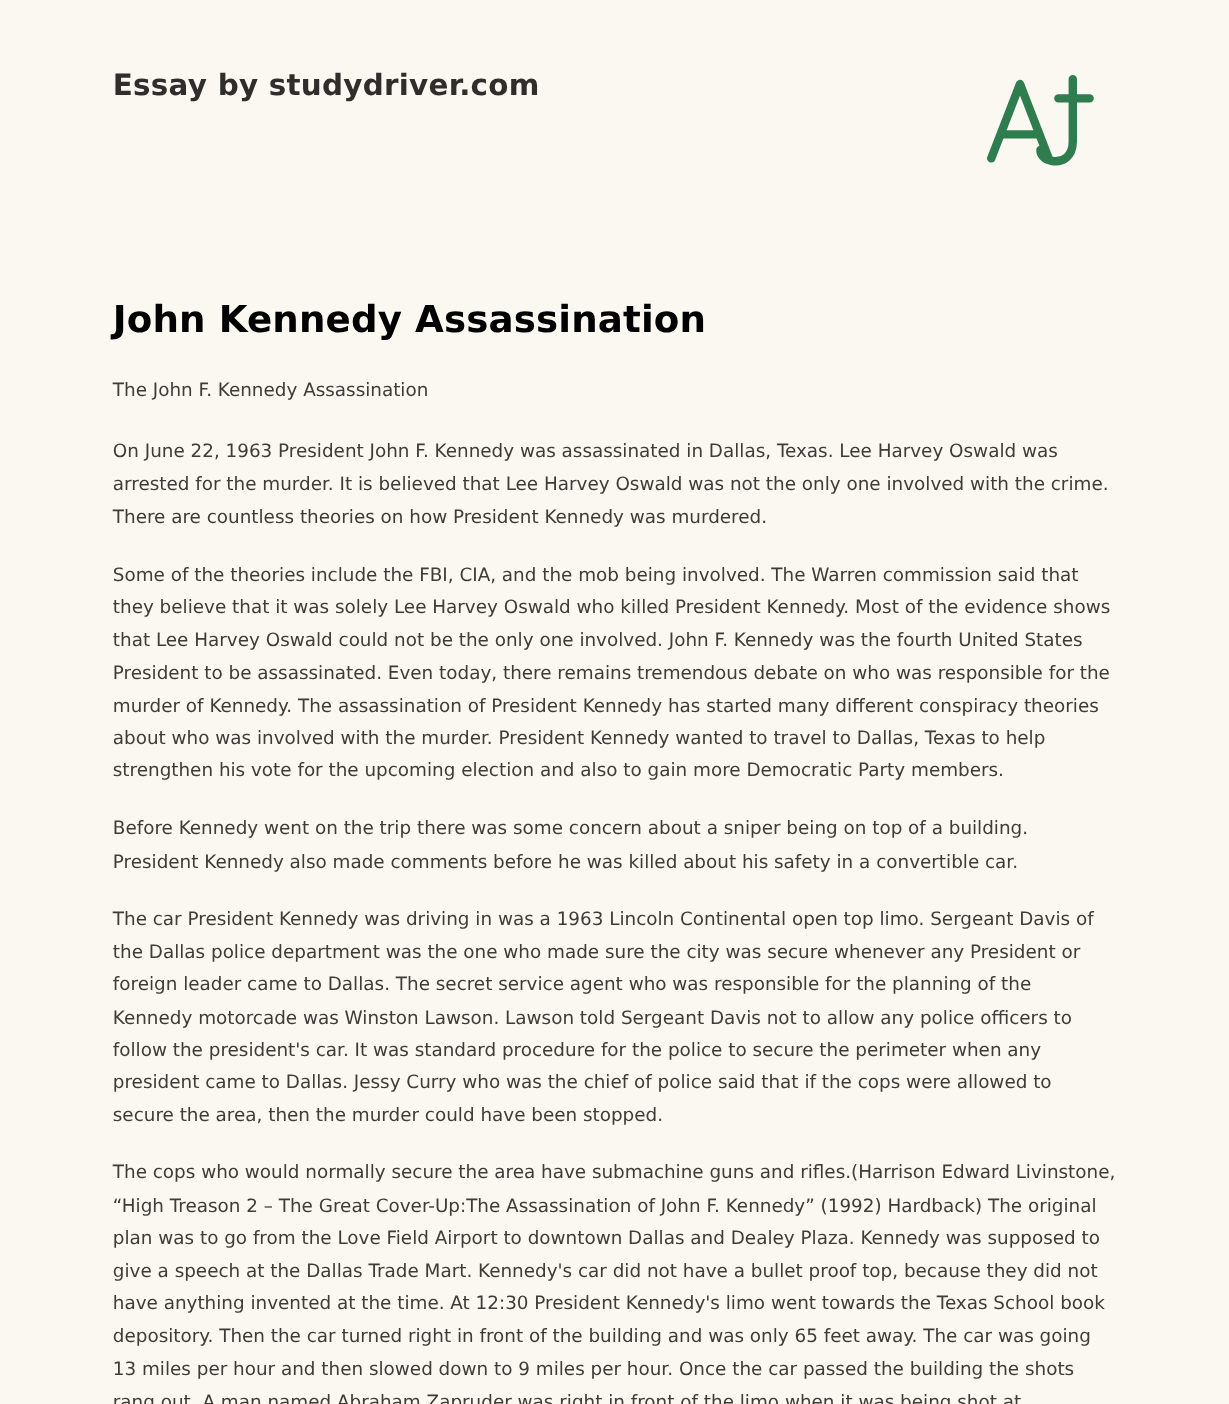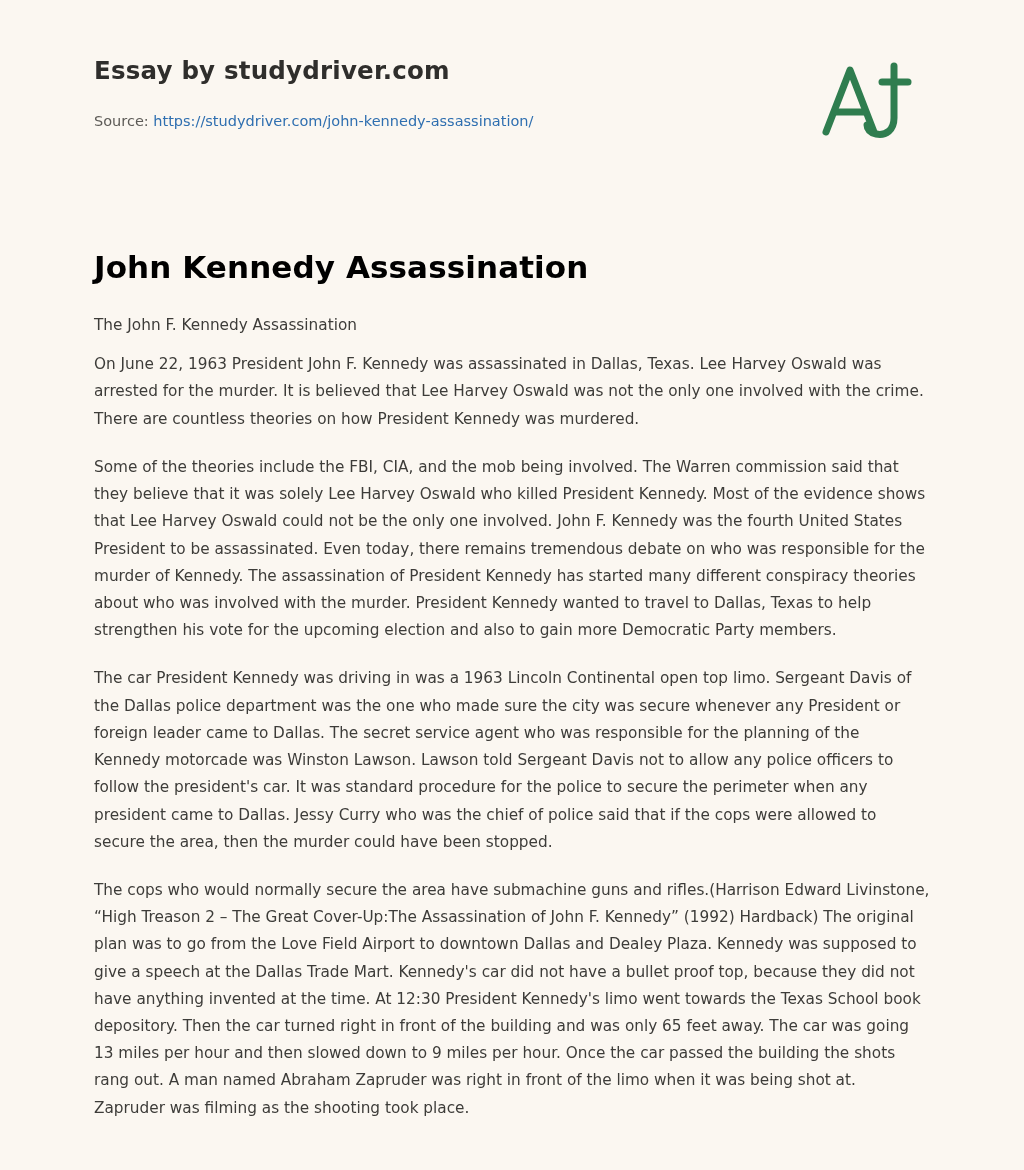--- a/index.html
+++ b/index.html
@@ -81,52 +81,50 @@
     right: 94px;
   }
   .article p {
     font-size: 15.3px;
     line-height: 1.78;
     color: #3d3c39;
     margin: 0 0 21px 0;
     text-align: left;
   }
   .article p.lead {
-    margin-bottom: 12px;
+    margin-bottom: 24px;
   }
 </style>
 </head>
 <body>
 
 <div class="page">
 
   <div class="header">
     <div class="byline">
       <span>Essay by </span><span class="brand">studydriver.com</span>
-    </div>
-    <div class="source-line">
-      <span class="source-label">Source: </span><a class="source-url" href="#">https://studydriver.com/john-kennedy-assassination/</a>
     </div>
 
     <div class="logo">
       <svg width="110" height="100" viewBox="0 0 110 100" xmlns="http://www.w3.org/2000/svg">
         <g fill="none" stroke="#2f7d4f" stroke-width="7" stroke-linecap="round" stroke-linejoin="round">
           <path d="M14 78 L38 16 L62 78"></path>
           <path d="M24 58 L52 58"></path>
           <path d="M82 12 L82 64 C82 76 74 82 64 80 C58 79 55 75 55 71"></path>
           <path d="M70 28 L96 28"></path>
         </g>
       </svg>
     </div>
   </div>
 
   <h1 class="title">John Kennedy Assassination</h1>
 
   <div class="article">
     <p class="lead">The John F. Kennedy Assassination</p>
     <p>On June 22, 1963 President John F. Kennedy was assassinated in Dallas, Texas. Lee Harvey Oswald was arrested for the murder. It is believed that Lee Harvey Oswald was not the only one involved with the crime. There are countless theories on how President Kennedy was murdered.</p>
     <p>Some of the theories include the FBI, CIA, and the mob being involved. The Warren commission said that they believe that it was solely Lee Harvey Oswald who killed President Kennedy. Most of the evidence shows that Lee Harvey Oswald could not be the only one involved. John F. Kennedy was the fourth United States President to be assassinated. Even today, there remains tremendous debate on who was responsible for the murder of Kennedy. The assassination of President Kennedy has started many different conspiracy theories about who was involved with the murder. President Kennedy wanted to travel to Dallas, Texas to help strengthen his vote for the upcoming election and also to gain more Democratic Party members.</p>
+    <p>Before Kennedy went on the trip there was some concern about a sniper being on top of a building. President Kennedy also made comments before he was killed about his safety in a convertible car.</p>
     <p>The car President Kennedy was driving in was a 1963 Lincoln Continental open top limo. Sergeant Davis of the Dallas police department was the one who made sure the city was secure whenever any President or foreign leader came to Dallas. The secret service agent who was responsible for the planning of the Kennedy motorcade was Winston Lawson. Lawson told Sergeant Davis not to allow any police officers to follow the president's car. It was standard procedure for the police to secure the perimeter when any president came to Dallas. Jessy Curry who was the chief of police said that if the cops were allowed to secure the area, then the murder could have been stopped.</p>
     <p>The cops who would normally secure the area have submachine guns and rifles.(Harrison Edward Livinstone, “High Treason 2 – The Great Cover-Up:The Assassination of John F. Kennedy” (1992) Hardback) The original plan was to go from the Love Field Airport to downtown Dallas and Dealey Plaza. Kennedy was supposed to give a speech at the Dallas Trade Mart. Kennedy's car did not have a bullet proof top, because they did not have anything invented at the time. At 12:30 President Kennedy's limo went towards the Texas School book depository. Then the car turned right in front of the building and was only 65 feet away. The car was going 13 miles per hour and then slowed down to 9 miles per hour. Once the car passed the building the shots rang out. A man named Abraham Zapruder was right in front of the limo when it was being shot at. Zapruder was filming as the shooting took place.</p>
 
   </div>
 
 </div>
 
 </body></html>

